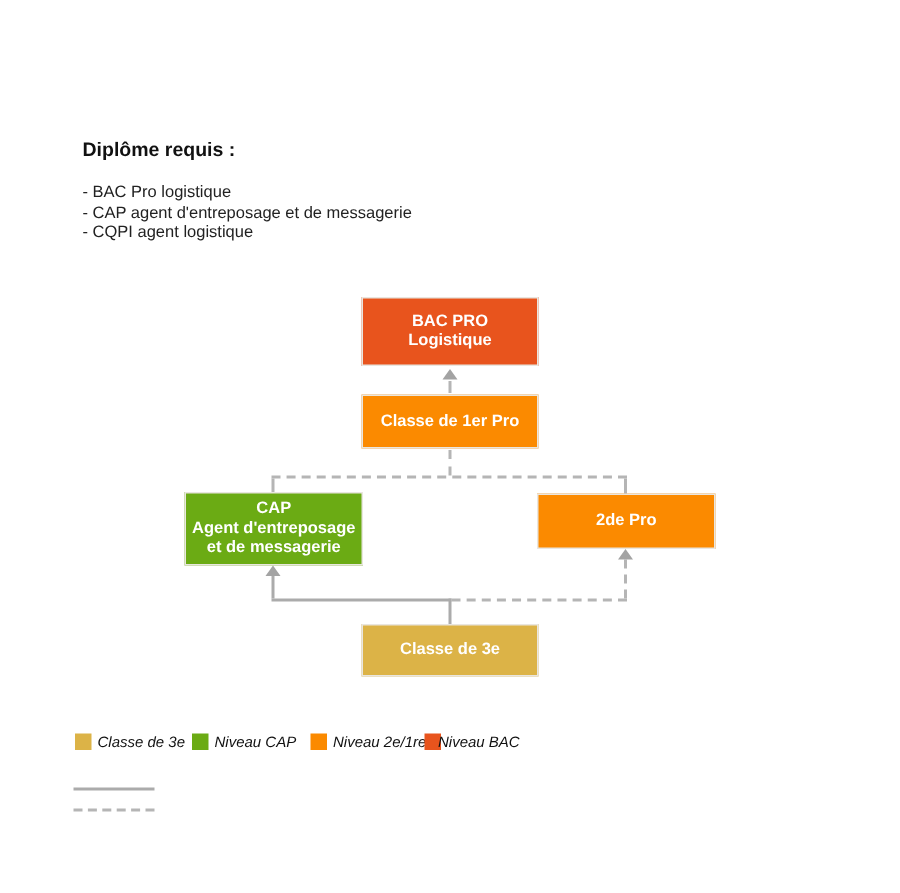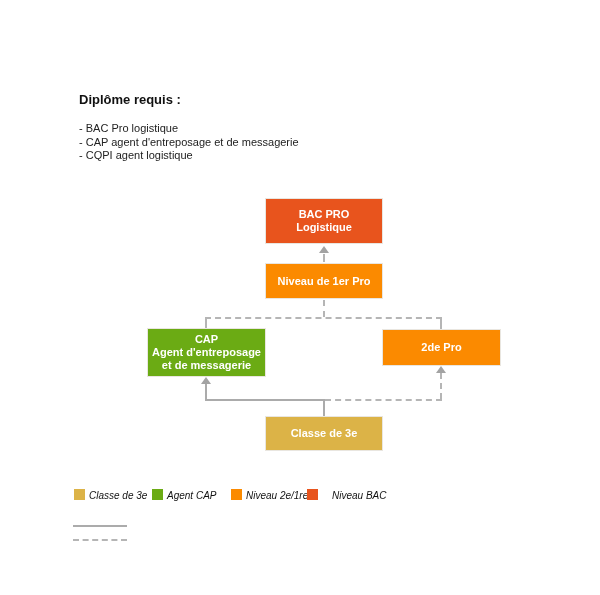--- a/index.html
+++ b/index.html
@@ -1,20 +1,20 @@
 <!DOCTYPE html>
 <html style="--line-solid: #ABABAB; --line-dash: #B5B5B5; --line-arrow: #A3A3A3;"><head>
 <meta charset="utf-8">
 <style>
   html,body{margin:0;padding:0;background:#fff;}
   .canvas{
     position:relative;width:600px;height:595px;background:#fff;overflow:hidden;
     font-family:"Liberation Sans","DejaVu Sans",sans-serif;color:#1a1a1a;
   }
-  .abs{position:absolute;margin-left:24px;}
+  .abs{position:absolute;}
   
   .title{left:55px;top:92px;font-size:13px;font-weight:bold;color:#111;}
   .req-list{left:55px;top:122px;font-size:11px;line-height:13.5px;color:#222;}
   
   .node{
     display:flex;flex-direction:column;align-items:center;justify-content:center;
     color:#fff;font-weight:bold;font-size:11px;line-height:13px;text-align:center;
     box-sizing:border-box;border:1px solid #e9e6e0;
   }
   .node-bacpro{left:241px;top:198px;width:118px;height:46px;}
@@ -45,21 +45,21 @@
     <div>- CAP agent d'entreposage et de messagerie</div>
     <div>- CQPI agent logistique</div>
   </div>
 
   <div class="abs node node-bacpro" style="background-color: rgb(232, 84, 29);">
     <div>BAC PRO</div>
     <div>Logistique</div>
   </div>
 
   <div class="abs node node-premiere" style="background-color: rgb(251, 138, 0);">
-    <div>Niveau de 1er Pro</div>
+    <div>Classe de 1er Pro</div>
   </div>
 
   <div class="abs node node-cap" style="background-color: rgb(107, 171, 20);">
     <div>CAP</div>
     <div>Agent d'entreposage</div>
     <div>et de messagerie</div>
   </div>
 
   <div class="abs node node-seconde" style="background-color: rgb(251, 138, 0); align-items: center;">
     <div>2de Pro</div>
@@ -83,25 +83,25 @@
   <div class="abs arrow-up" style="left:177px;top:377px;"></div>
 
   <div class="abs h-dash" style="left:301px;top:399px;width:117px;"></div>
   <div class="abs v-dash" style="left:416px;top:373px;height:26px;"></div>
   <div class="abs arrow-up" style="left:412px;top:366px;"></div>
 
   <div class="abs swatch" style="left: 50px; background-color: rgb(220, 179, 71);"></div>
   <div class="abs lvl-label" style="left:65px;">Classe de 3e</div>
 
   <div class="abs swatch" style="left: 128px; background-color: rgb(107, 171, 20);"></div>
-  <div class="abs lvl-label" style="left:143px;">Agent CAP</div>
+  <div class="abs lvl-label" style="left:143px;">Niveau CAP</div>
 
   <div class="abs swatch" style="left: 207px; background-color: rgb(251, 138, 0);"></div>
   <div class="abs lvl-label" style="left:222px;">Niveau 2e/1re</div>
 
   <div class="abs swatch" style="left: 283px; background-color: rgb(232, 84, 29);"></div>
-  <div class="abs lvl-label" style="left:308px;">Niveau BAC</div>
+  <div class="abs lvl-label" style="left:292px;">Niveau BAC</div>
 
   <div class="abs h-solid line-swatch" style="top:525px;"></div>
 
   <div class="abs h-dash line-swatch" style="top:539px;"></div>
 
 </div>
 
 </body></html>

